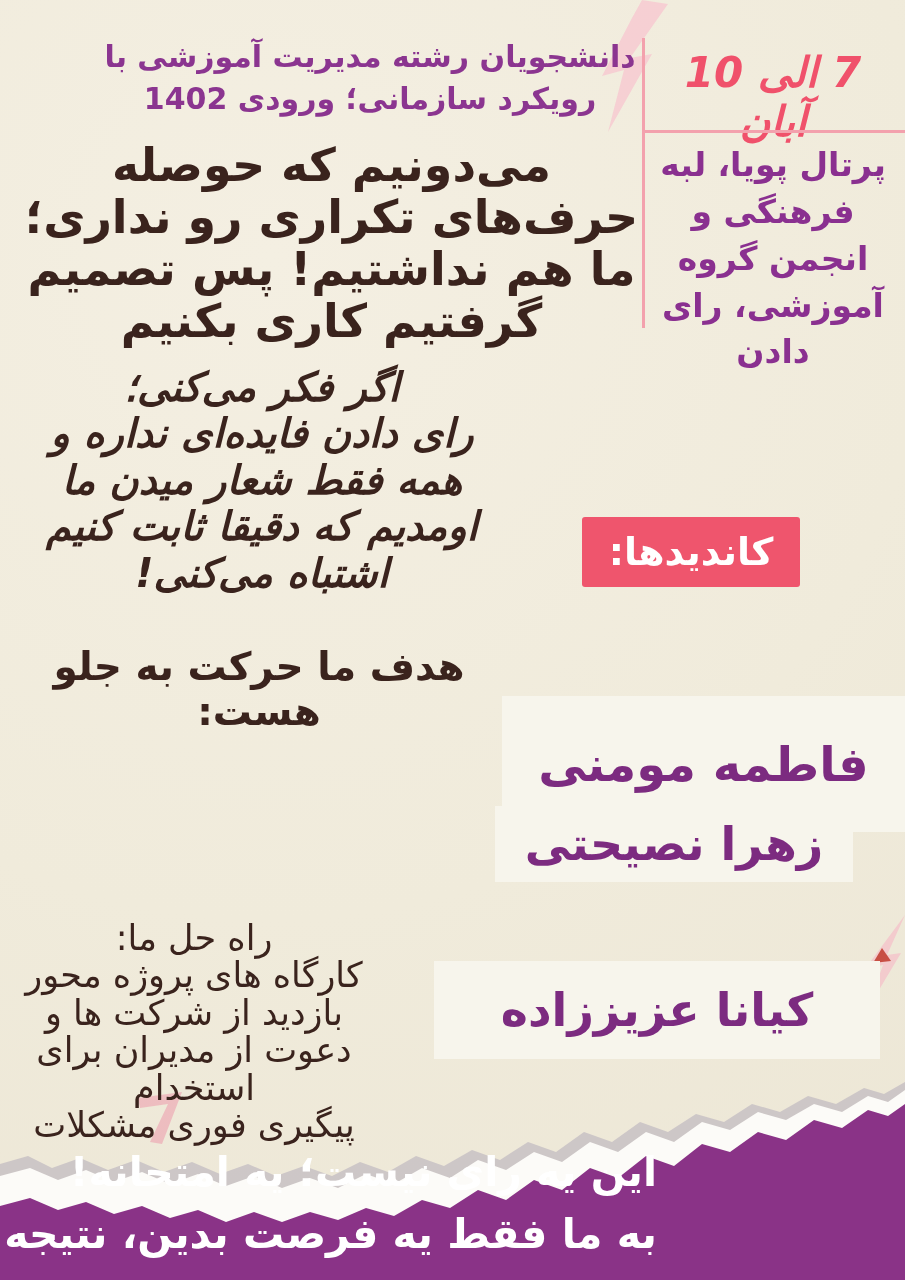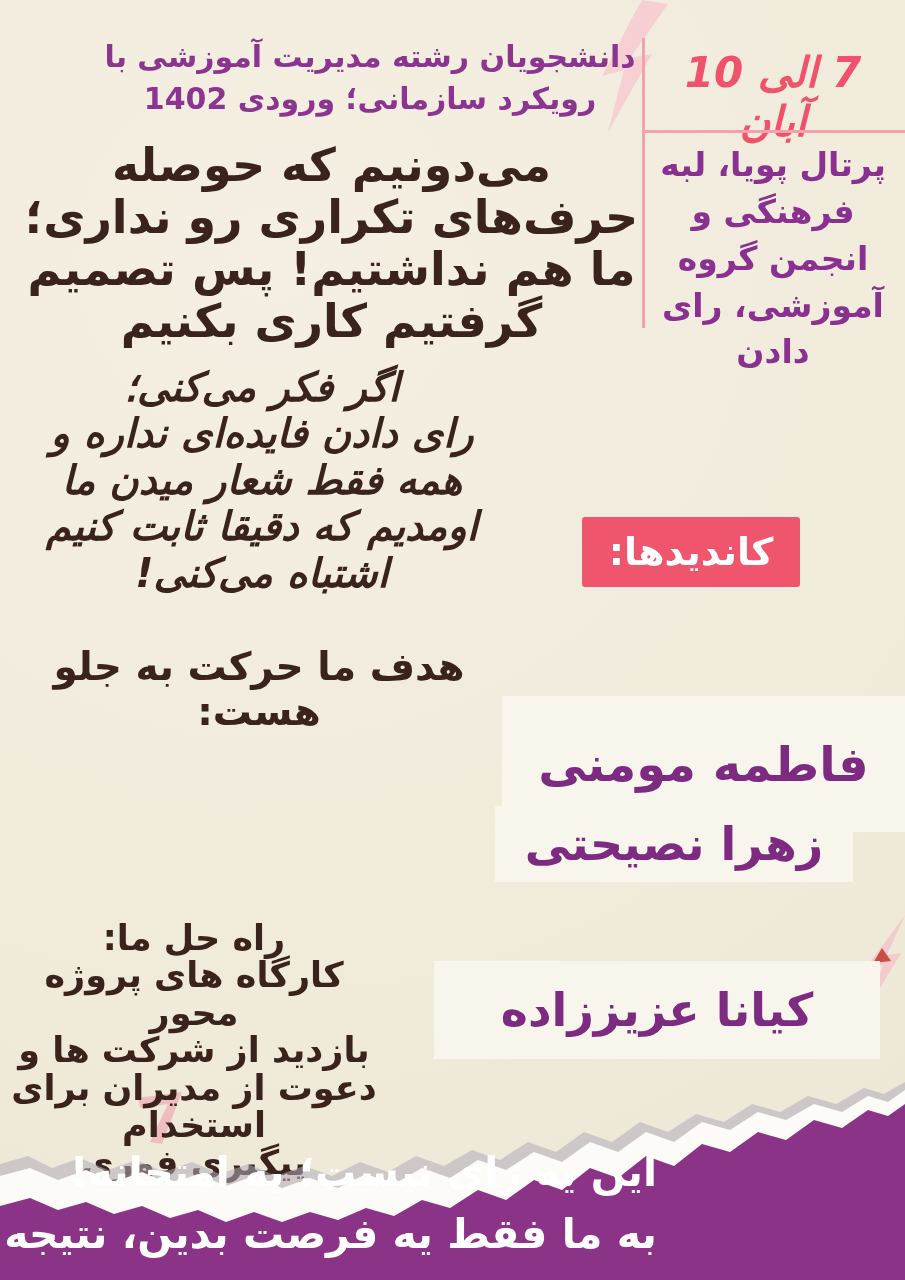--- a/index.html
+++ b/index.html
@@ -35,21 +35,21 @@
     color:#3a231d;font-size:46px;font-weight:800;line-height:1.13;z-index:3;}
   .paragraph{top:364px;left:12px;width:500px;text-align:center;
     color:#3a231d;font-size:40px;font-weight:700;line-height:1.16;z-index:3;font-style:italic;}
   .goal{top:644px;left:14px;width:490px;text-align:center;
     color:#3a231d;font-size:39px;font-weight:700;z-index:3;}
   .problems{top:703px;left:4px;width:420px;text-align:right;
     color:#8a3090;font-size:32px;font-weight:600;line-height:1.26;z-index:3;}
   .problems .just{text-align:justify;text-align-last:justify;}
   .problems .indent{margin-right:112px;}
   .solutions{top:920px;left:8px;width:372px;text-align:center;
-    color:#3a231d;font-size:35px;font-weight:700;line-height:1.07;z-index:3;}
+    color:#3a231d;font-size:35px;font-weight:400;line-height:1.07;z-index:3;}
 
   
   .band{background:#f7f5ec;display:flex;align-items:center;justify-content:center;z-index:3;}
   .band span{color:#7c2b80;font-weight:800;}
   .band1{top:656px;right:0;width:403px;height:136px;margin-top:40px;}
   .band1 span{font-size:48px;}
   .band2{top:806px;right:52px;width:358px;height:76px;margin-left:16px;}
   .band2 span{font-size:46px;}
   .band3{top:961px;right:25px;width:446px;height:98px;}
   .band3 span{font-size:46px;}

